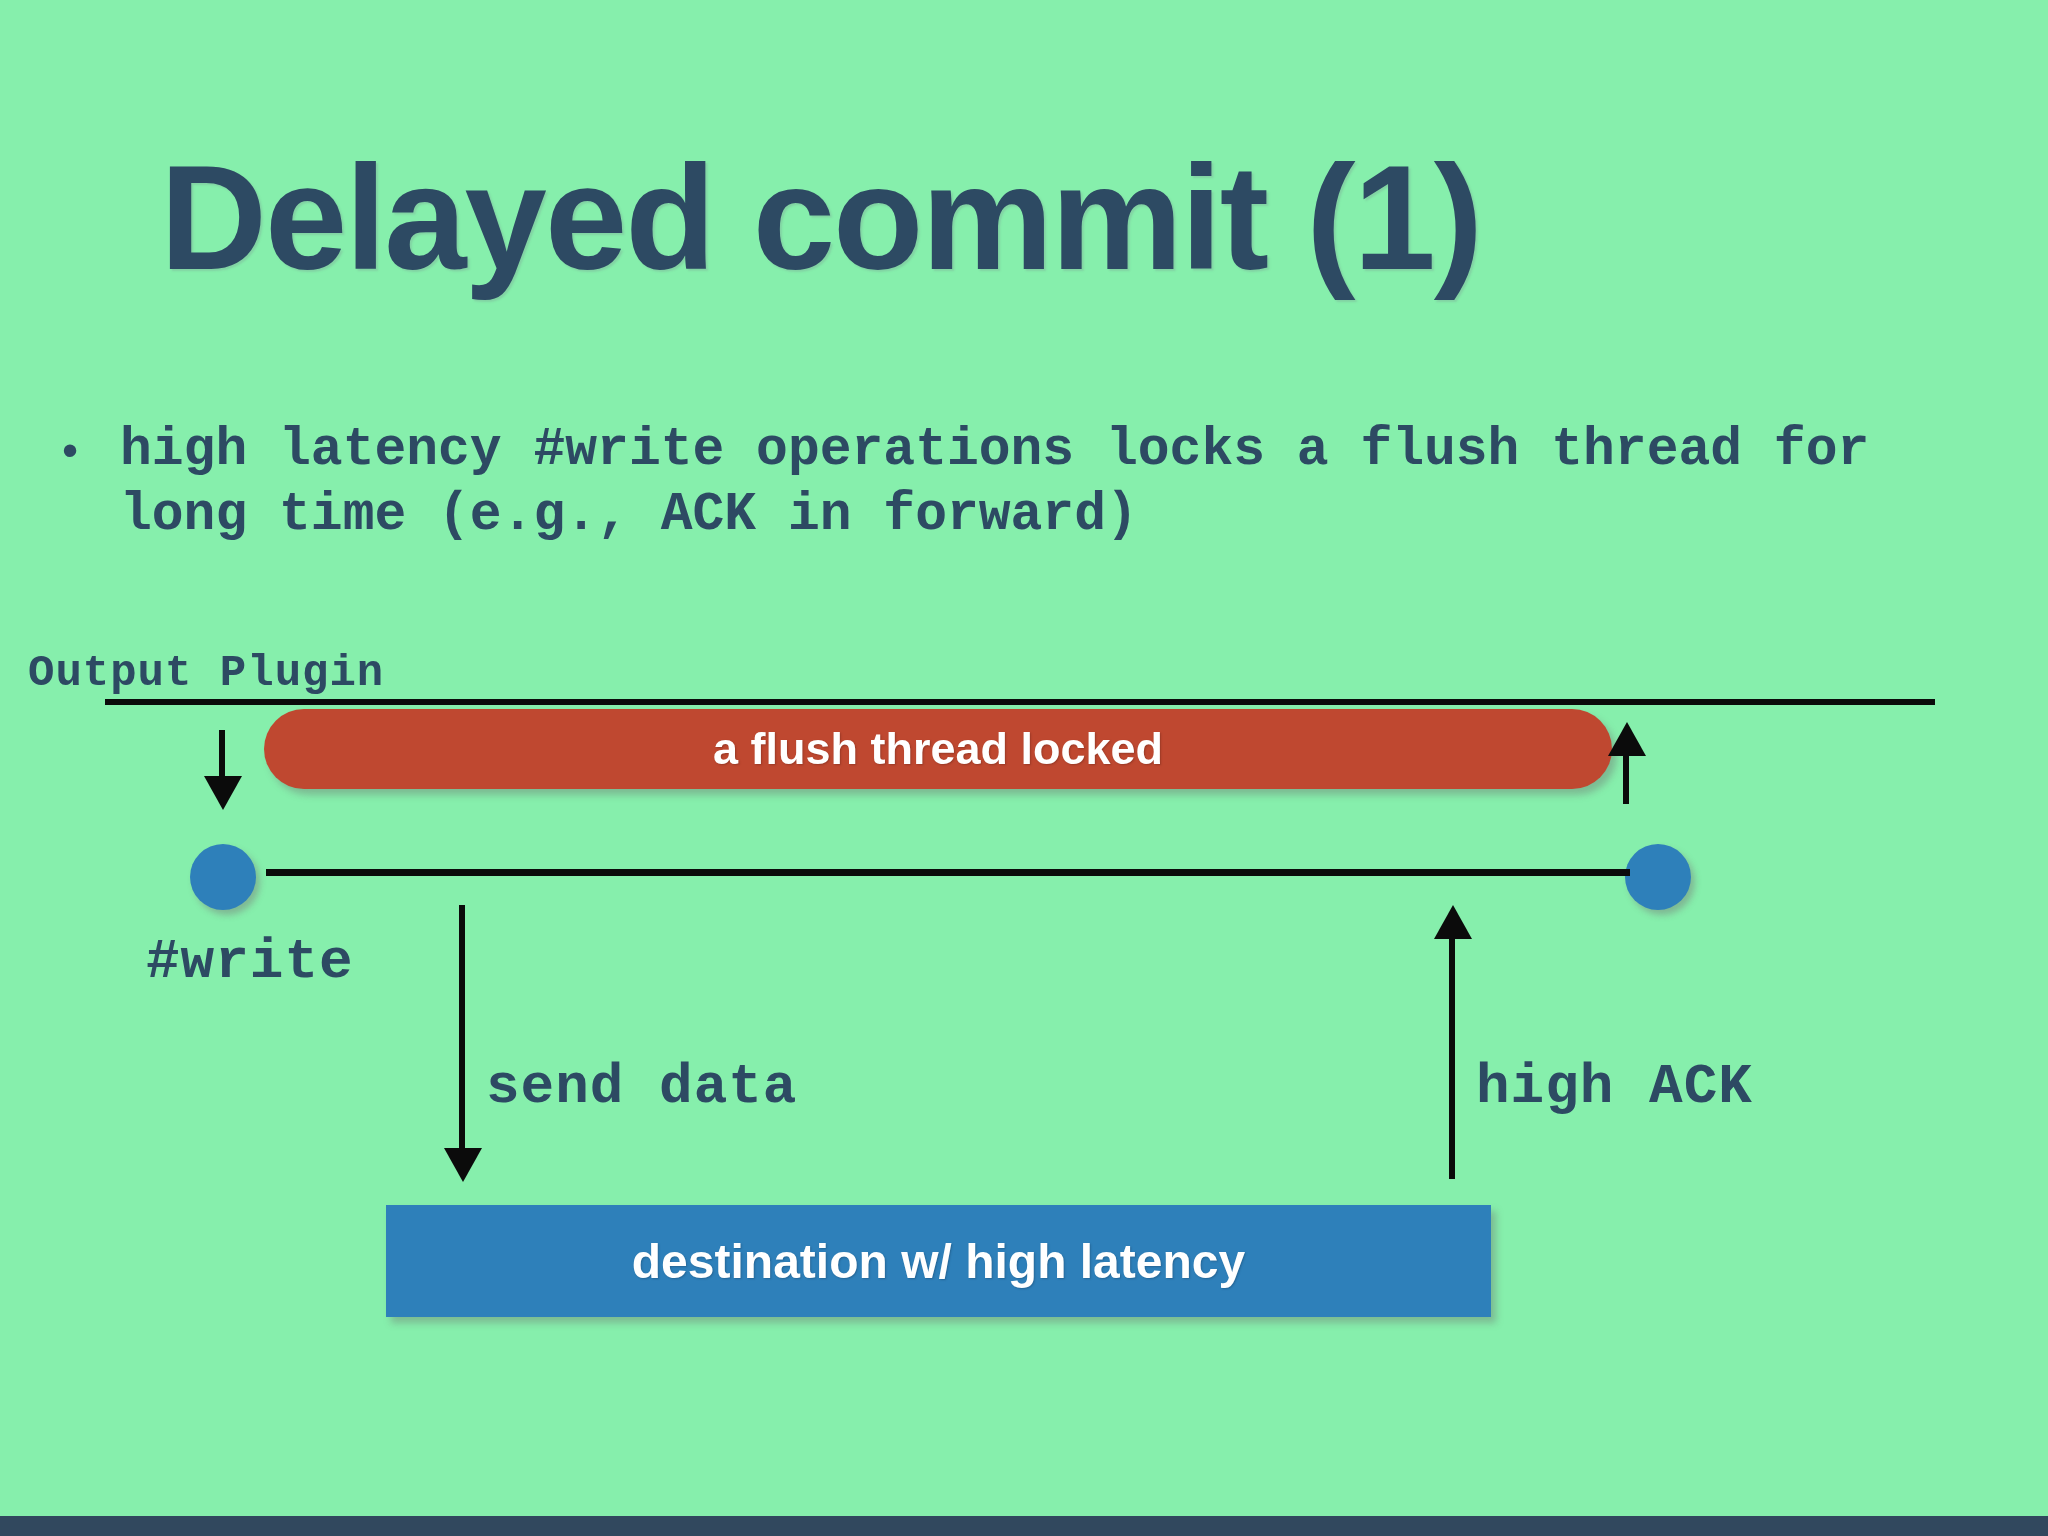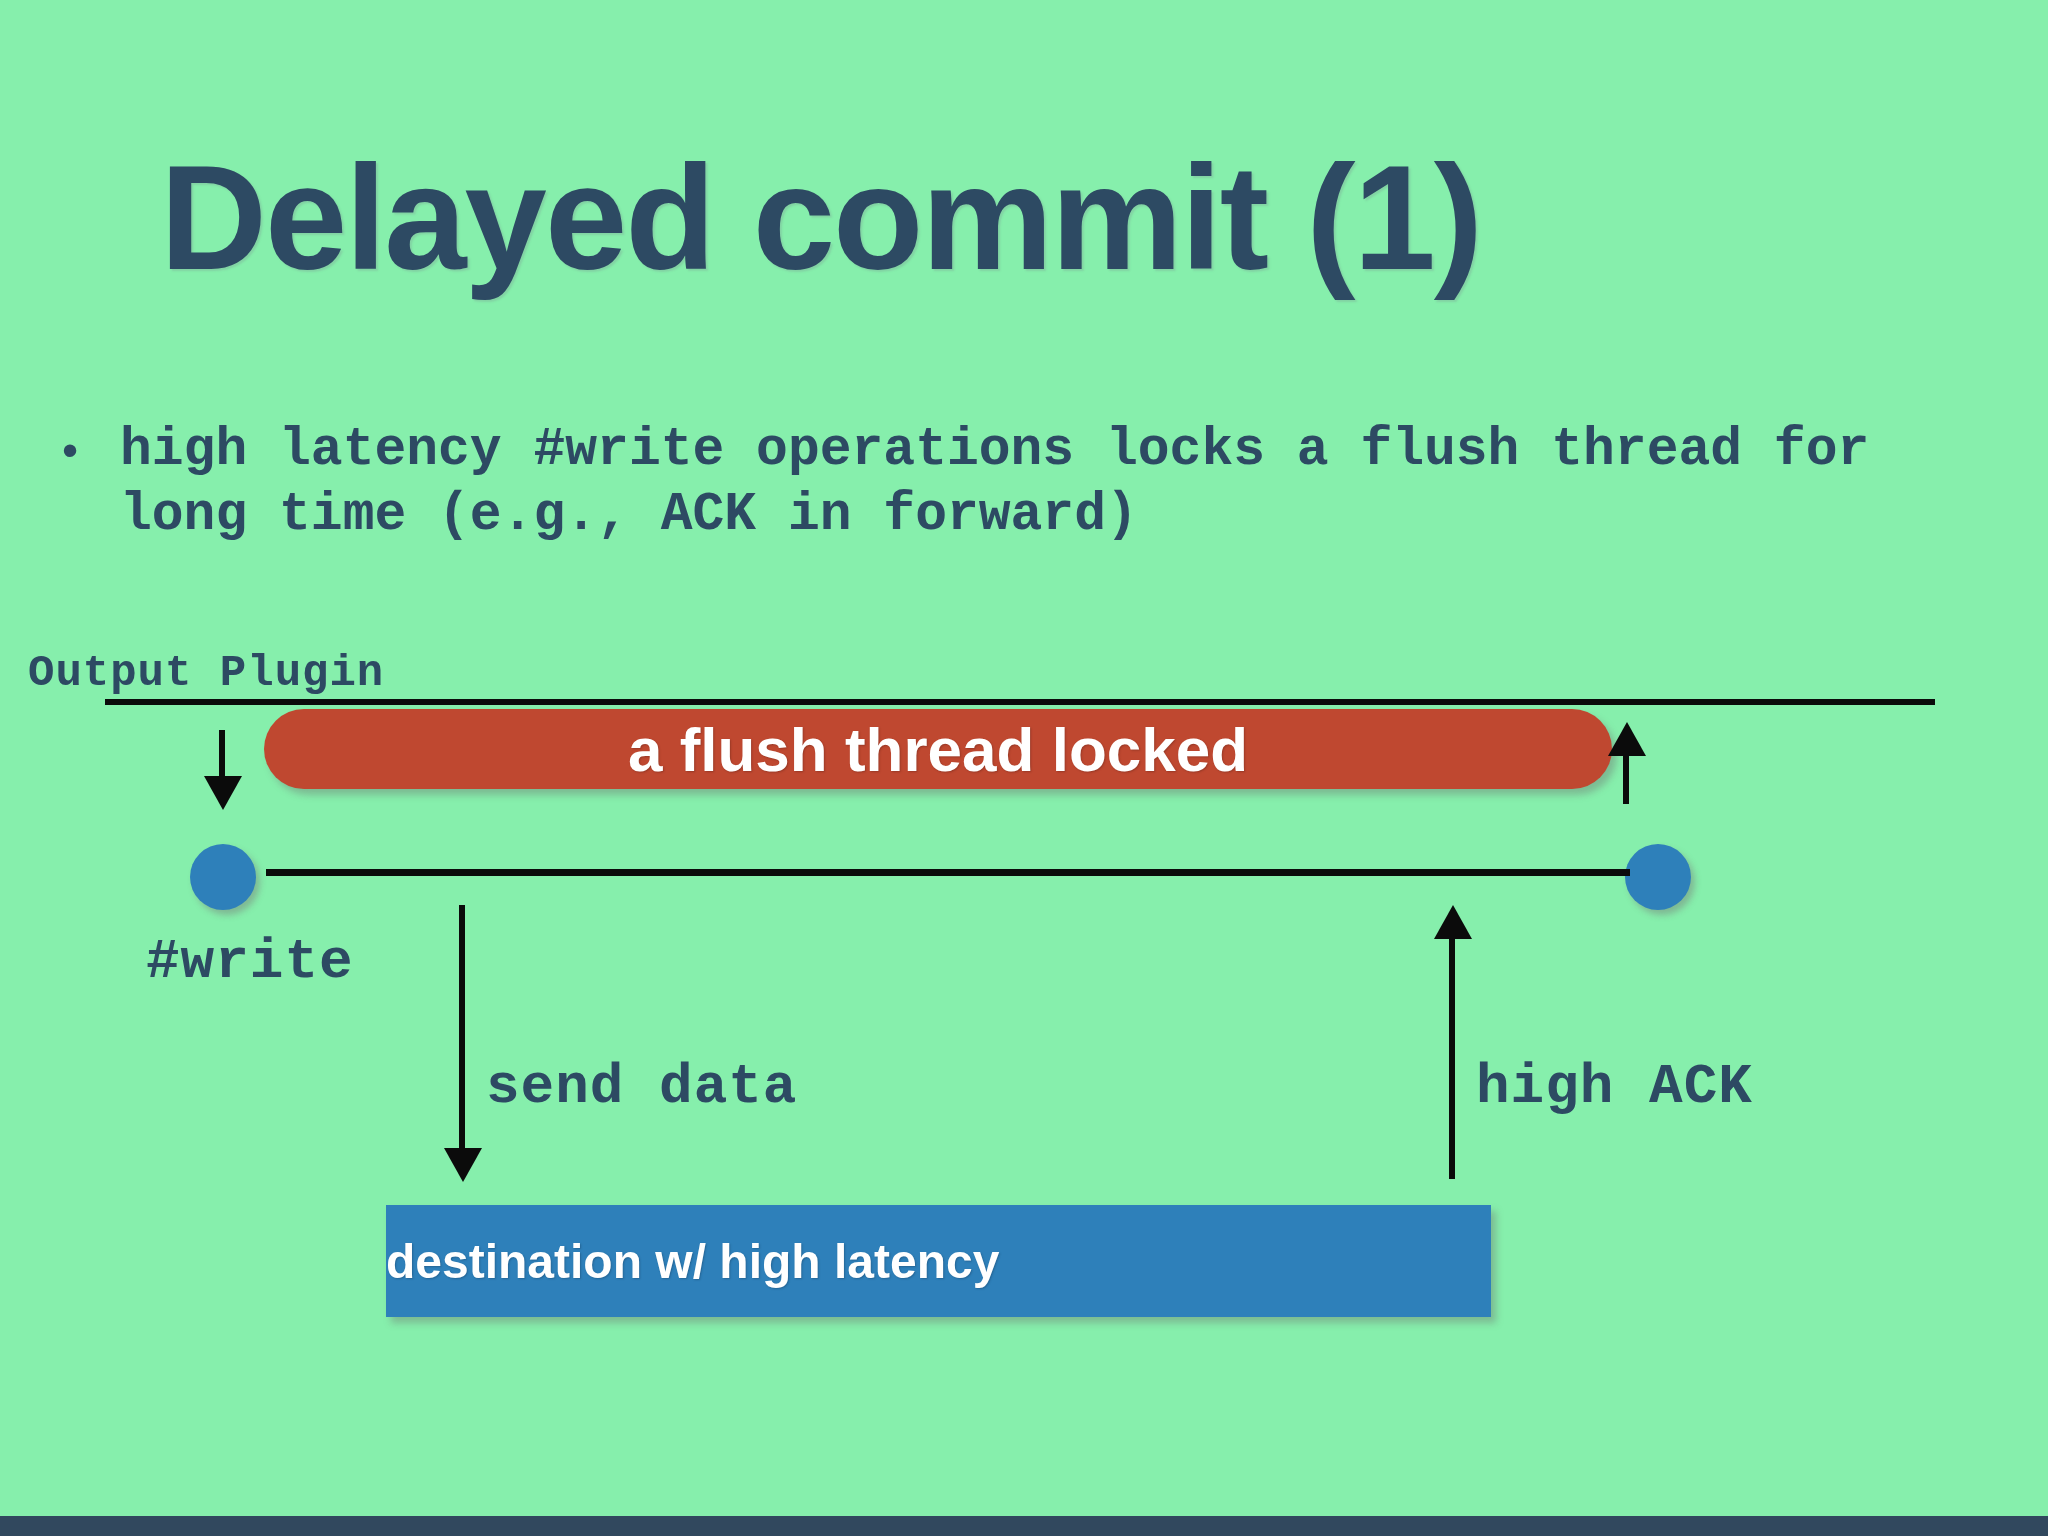--- a/index.html
+++ b/index.html
@@ -100,21 +100,21 @@
     background: #bf4830;
     border-radius: 40px;
     box-shadow: 5px 6px 7px rgba(110,110,110,0.40);
     display: flex;
     align-items: center;
     justify-content: center;
   }
   #flush-bar-label {
     font-family: "Liberation Sans", sans-serif;
     font-weight: bold;
-    font-size: 62px;
+    font-size: 45px;
     color: #ffffff;
     letter-spacing: 0px;
     text-shadow: 1px 1px 2px rgba(80,30,20,0.35);
   }
 
   .node-dot {
     position: absolute;
     width: 66px;
     height: 66px;
     border-radius: 50%;
@@ -179,21 +179,21 @@
   #destination-bar {
     position: absolute;
     left: 386px;
     top: 1205px;
     width: 1105px;
     height: 112px;
     background: #2e80ba;
     box-shadow: 5px 6px 7px rgba(110,110,110,0.40);
     display: flex;
     align-items: center;
-    justify-content: flex-start;
+    justify-content: center;
   }
   #destination-bar-label {
     font-family: "Liberation Sans", sans-serif;
     font-weight: bold;
     font-size: 48px;
     color: #ffffff;
     text-shadow: 1px 1px 2px rgba(20,50,80,0.35);
   }
 
   #footer-bar {

